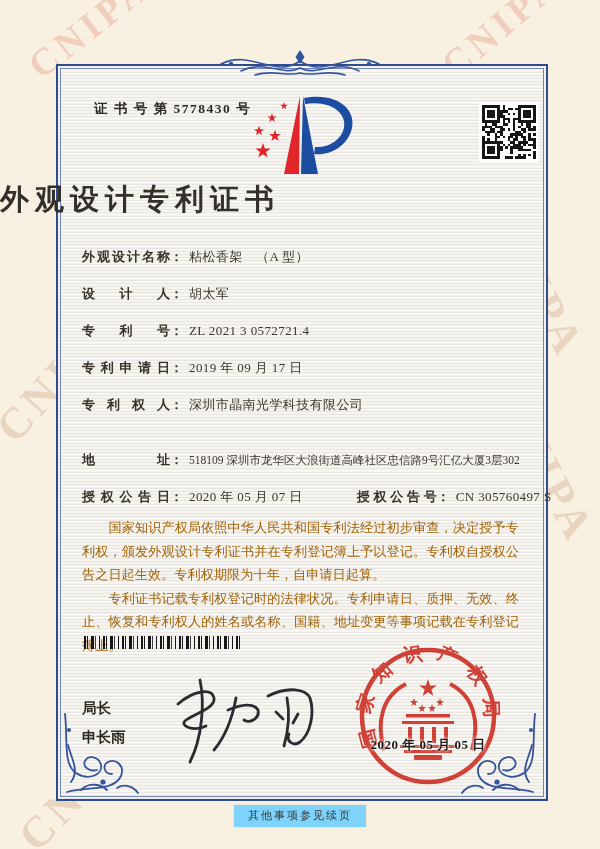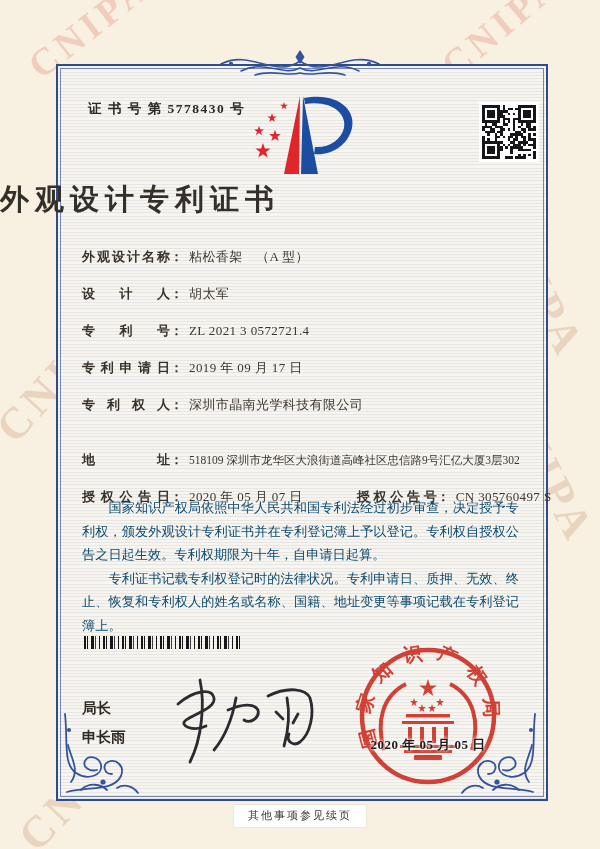--- a/index.html
+++ b/index.html
@@ -5,47 +5,47 @@
   html,body{margin:0;padding:0;}
   body{width:600px;height:849px;font-family:"Liberation Serif","DejaVu Serif",serif;}
   .page{position:relative;width:600px;height:849px;background:#f8f0e0;overflow:hidden;color:#332e28;}
   .wm{position:absolute;font-weight:700;letter-spacing:5px;pointer-events:none;white-space:nowrap;}
   .wm-tan{color:rgba(202,156,124,0.33);font-size:44px;}
   .wm-red{color:rgba(226,126,112,0.30);font-size:38px;}
   .frame{position:absolute;left:56px;top:64px;width:488px;height:733px;
          border:2.5px solid #2d4b8e;
          background:repeating-linear-gradient(0deg, rgba(124,134,180,0.14) 0 1px, rgba(0,0,0,0) 1px 3.2px),#f8f5ee;}
   .frame::before{content:'';position:absolute;inset:2px;border:1px solid #7486b8;pointer-events:none;}
-  .certno{position:absolute;left:88px;top:100px;font-size:13.5px;letter-spacing:1.5px;font-weight:600;color:#2e2a26;}
+  .certno{position:absolute;left:94px;top:100px;font-size:13.5px;letter-spacing:1.5px;font-weight:600;color:#2e2a26;}
   .logo{position:absolute;left:242px;top:90px;width:118px;height:88px;}
   .qr{position:absolute;left:479px;top:102px;width:54px;height:54px;background:#fff;padding:3px;}
   .title{position:absolute;left:0;top:180px;width:480px;text-align:left;font-size:29px;font-weight:700;
          letter-spacing:6px;color:#332f2a;}
   .fields{position:absolute;left:82px;top:246px;width:438px;display:flex;flex-direction:column;gap:15px;font-size:13px;}
   .frow{line-height:22px;white-space:nowrap;display:flex;align-items:baseline;}
   .flabel{display:inline-block;width:88px;text-align:justify;text-align-last:justify;font-weight:600;color:#38322a;flex:none;}
   .flabel2{display:inline-block;width:80px;text-align:justify;text-align-last:justify;font-weight:600;color:#38322a;flex:none;}
   .colon{font-weight:600;margin-right:6px;}
   .fvalue{color:#3b362f;letter-spacing:0.4px;}
   .addr{font-size:11.5px;letter-spacing:0;margin-top:18px;}
   .pair2{margin-left:54px;display:flex;align-items:baseline;}
-  .bodytext{position:absolute;left:82px;top:496px;width:437px;font-size:13.2px;line-height:1.78;
-            text-align:justify;color:#0c4a6e;}
+  .bodytext{position:absolute;left:82px;top:516px;width:437px;font-size:13.2px;line-height:1.78;
+            text-align:justify;color:#a16207;}
   .bodytext p{margin:0;text-indent:2em;}
   .barcode{position:absolute;left:84px;top:636px;width:156px;height:13px;
      background:repeating-linear-gradient(90deg,#17171a 0 2px,transparent 2px 3px,#17171a 3px 4px,transparent 4px 7px,
        #17171a 7px 10px,transparent 10px 11px,#3c3c40 11px 12px,transparent 12px 15px,#17171a 15px 16px,transparent 16px 19px);}
   .director{position:absolute;left:82px;top:694px;font-size:14.5px;font-weight:600;color:#2f2a24;line-height:29px;font-family:Liberation Serif, serif;}
   .sig{position:absolute;left:160px;top:670px;width:178px;height:102px;}
   .seal{position:absolute;left:348px;top:644px;width:160px;height:160px;mix-blend-mode:multiply;}
   .sealdate{position:absolute;left:348px;top:736px;width:160px;text-align:center;font-size:13px;font-weight:700;
             color:#1d1b19;letter-spacing:0.5px;text-shadow:0 0 3px #fff,0 0 4px #fff;}
   .pagenum{position:absolute;left:0;top:762px;width:600px;text-align:center;font-size:11.5px;letter-spacing:2px;color:#3c362e;margin-top:45px;}
   .footnote{position:absolute;left:50%;top:805px;transform:translateX(-50%);font-size:11px;letter-spacing:2px;
-            background:#ffffff;padding:3px 14px 4px;color:#3a342c;box-shadow:0 0 0 1px rgba(120,110,90,0.07);}
+            background:#7dd3fc;padding:3px 14px 4px;color:#3a342c;box-shadow:0 0 0 1px rgba(120,110,90,0.07);}
   .ornament{position:absolute;left:215px;top:47px;width:170px;height:36px;}
   .flourish{position:absolute;width:84px;height:84px;top:712px;}
   .fl-left{left:59px;}
   .fl-right{left:457px;transform:scaleX(-1);}
 </style>
 </head>
 <body>
 
 <div class="page">
 

